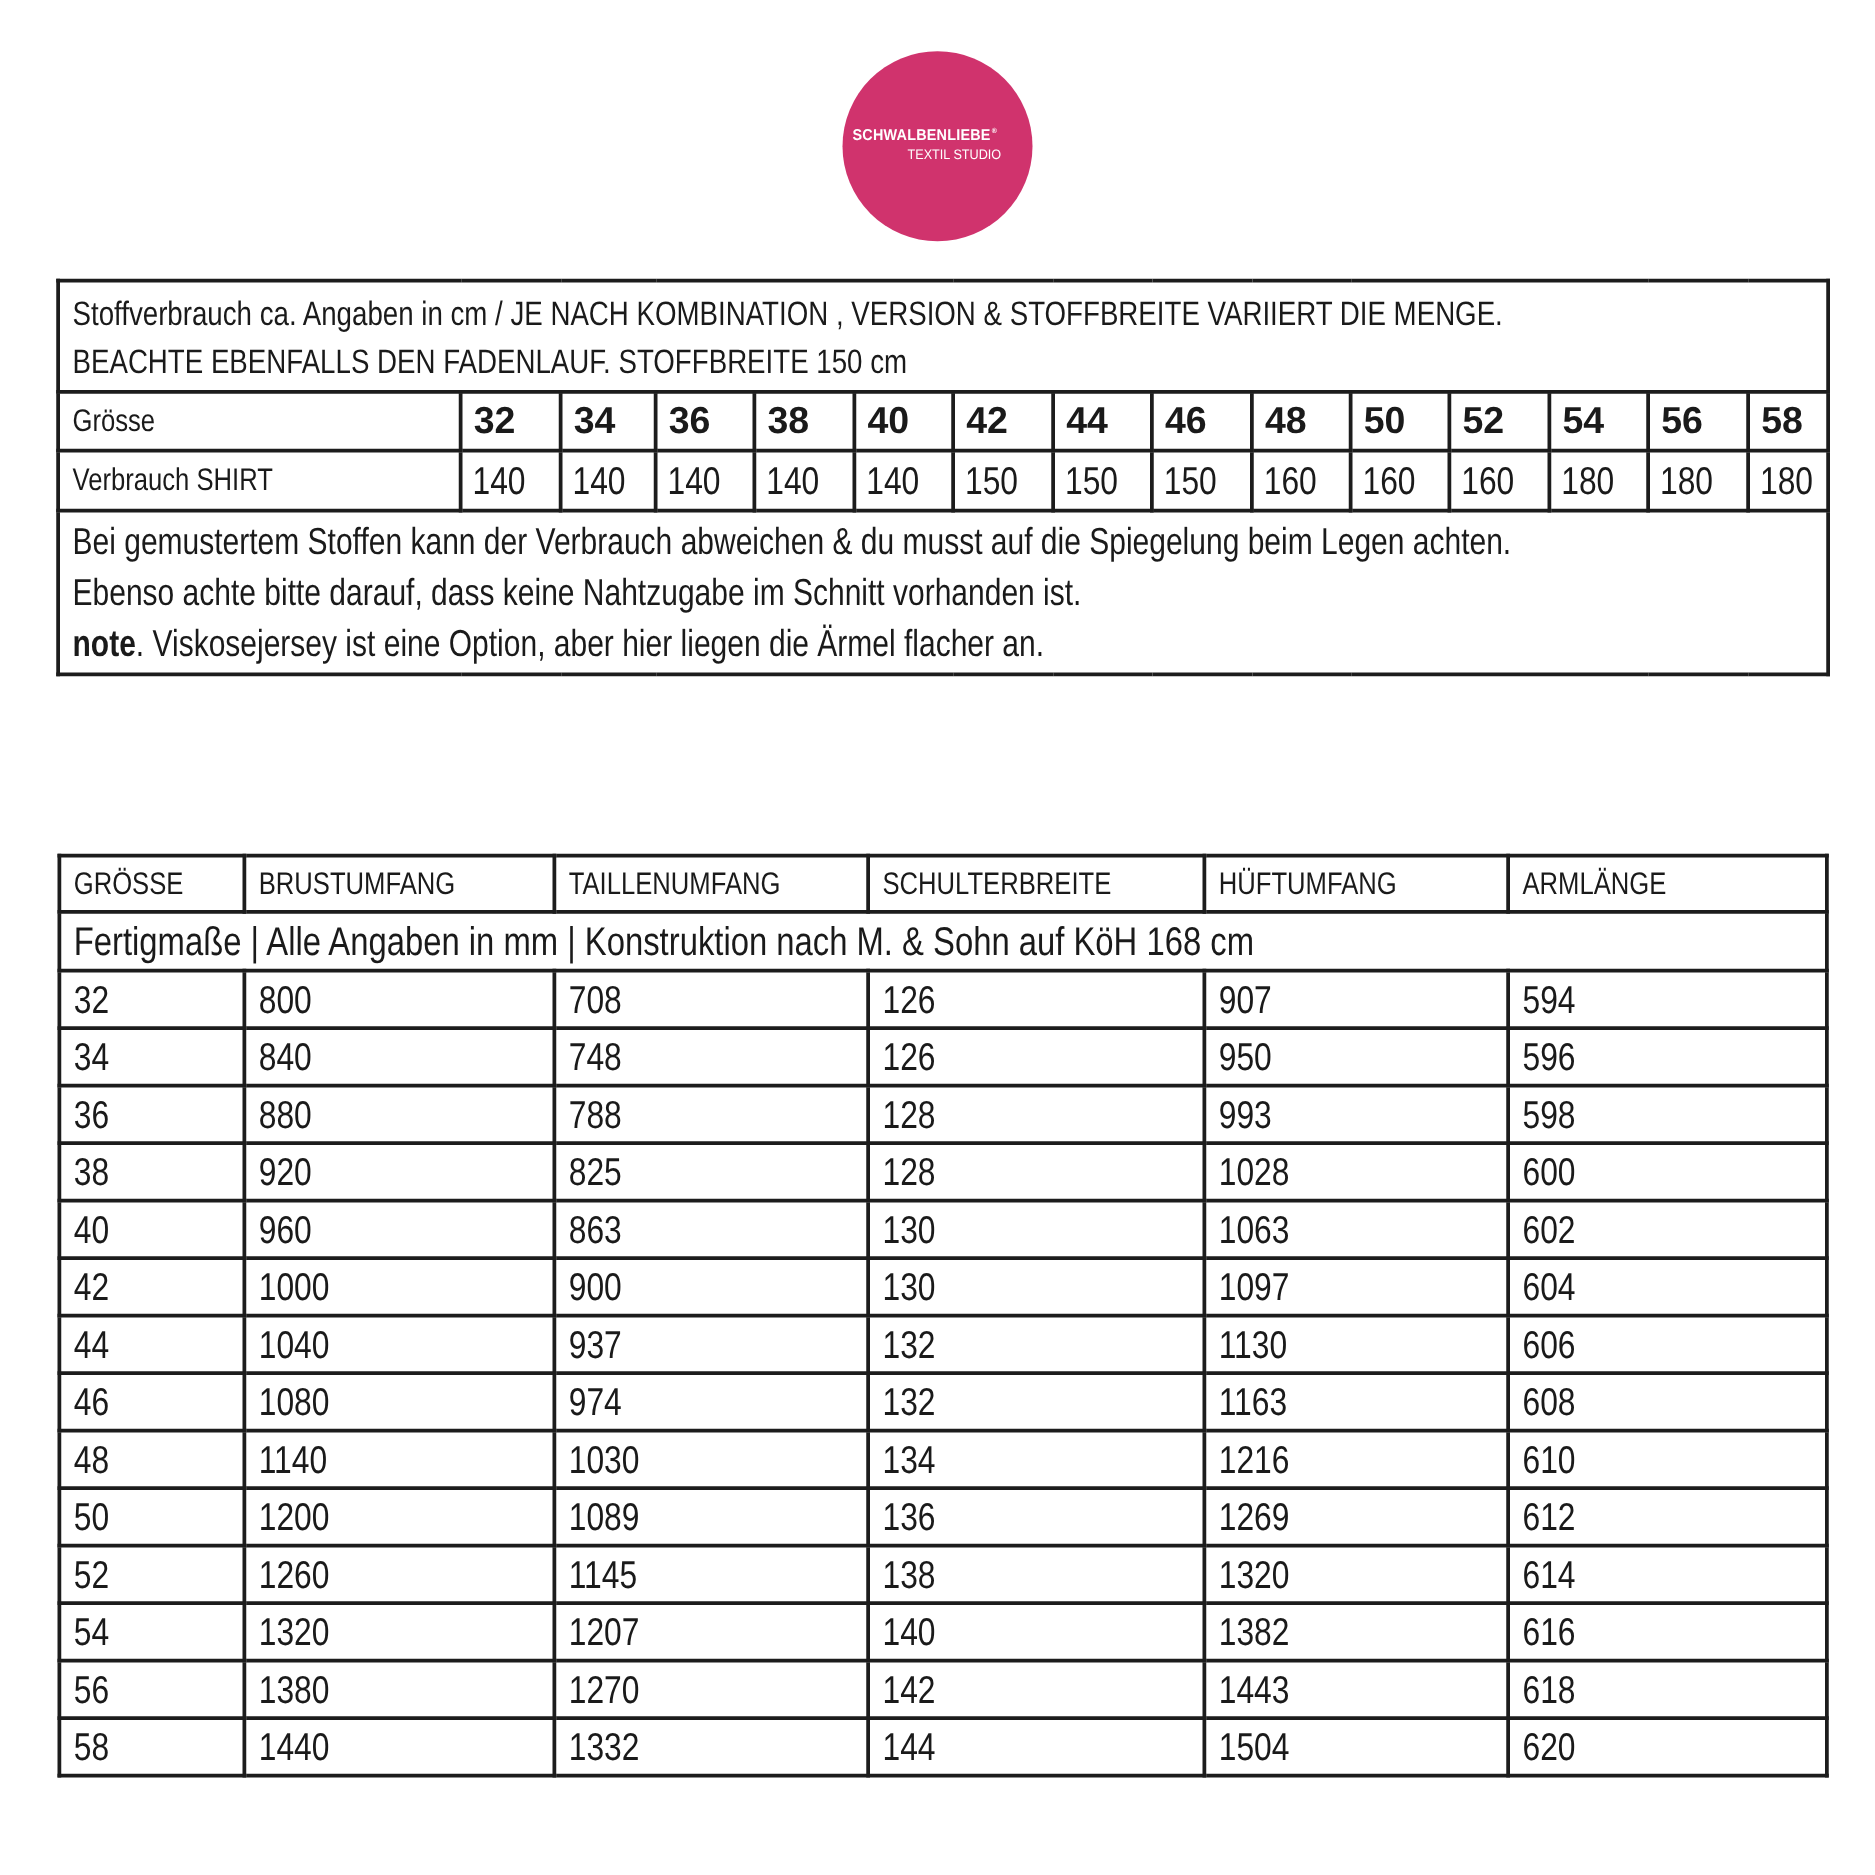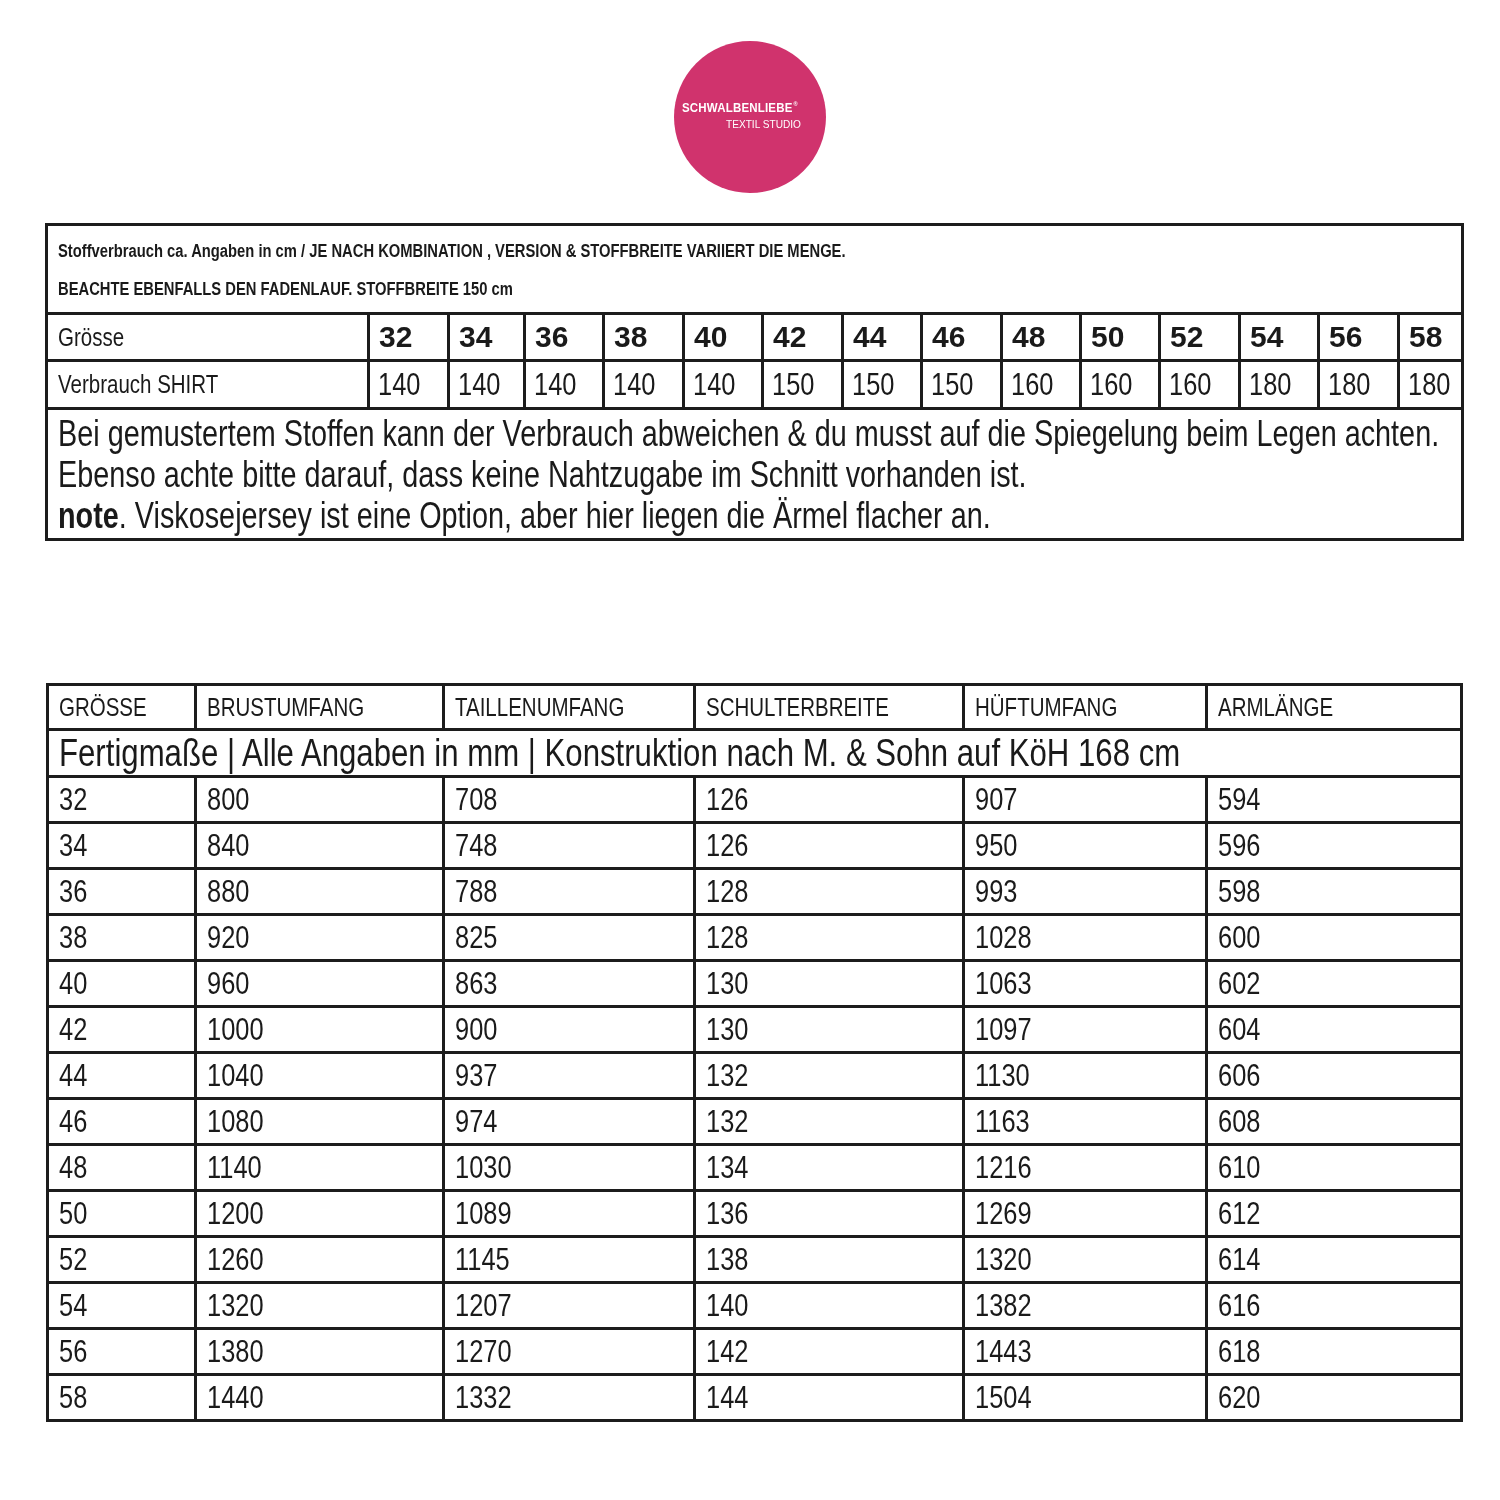--- a/index.html
+++ b/index.html
@@ -24,34 +24,34 @@
     }
 
     
     .cond { display: inline-block; transform: scaleX(0.82); transform-origin: left center; white-space: nowrap; }
 
     table { border-collapse: collapse; position: absolute; table-layout: fixed; }
     td, th { border: 3px solid #1c1c1c; padding: 0 0 0 10px; text-align: left; vertical-align: middle; overflow: hidden; white-space: nowrap; }
 
     
     #t1 { left: 45px; top: 223px; width: 1416px; border: 3px solid #1c1c1c; }
-    #t1 .title-cell { height: 84px; font-size: 18px; font-weight: bold; line-height: 38px; padding-top: 2px; }
+    #t1 .title-cell { height: 84px; font-size: 27px; font-weight: normal; line-height: 38px; padding-top: 2px; }
     #t1 .title-cell .cond { display: block; }
     #t1 .lbl { font-size: 25px; height: 44px; }
     #t1 .sz { font-size: 30px; font-weight: bold; padding-left: 9px; }
     #t1 .use { font-size: 31px; padding-left: 8px; height: 45px; }
     #t1 .wide { font-size: 31px; height: 44px; }
-    #t1 .note { font-size: 36px; line-height: 41px; height: 128px; padding-top: 0; }
+    #t1 .note { font-size: 30px; line-height: 41px; height: 128px; padding-top: 0; }
     #t1 .note .cond { display: block; transform: scaleX(0.8); }
     #t1 .note b { font-weight: bold; }
 
     
     #t2 { left: 46px; top: 683px; width: 1414px; }
     #t2 th { font-weight: normal; font-size: 25px; height: 42px; }
-    #t2 .sub { font-size: 38px; height: 44px; }
+    #t2 .sub { font-size: 32px; height: 44px; }
     #t2 td.v { font-size: 31px; height: 43px; }
   </style>
 </head>
 <body>
 
 <div class="logo">
   <div class="l1"><span>SCHWALBENLIEBE</span><sup>®</sup></div>
   <div class="l2">TEXTIL STUDIO</div>
 </div>
 

